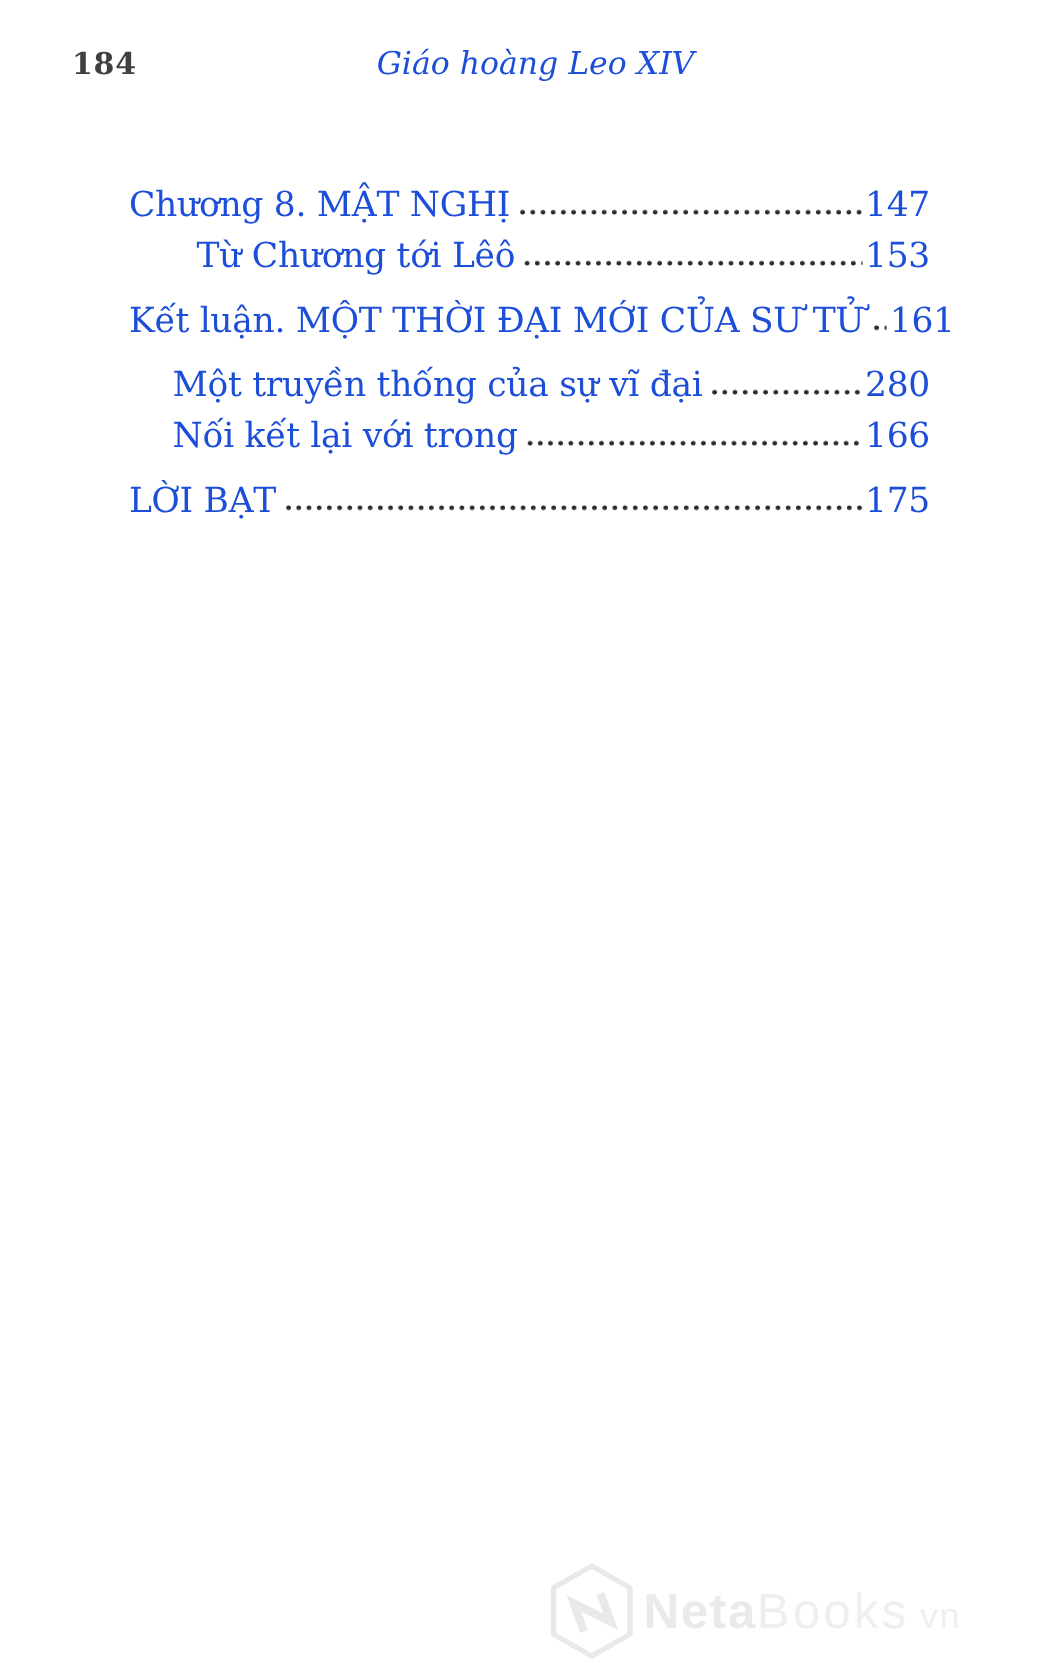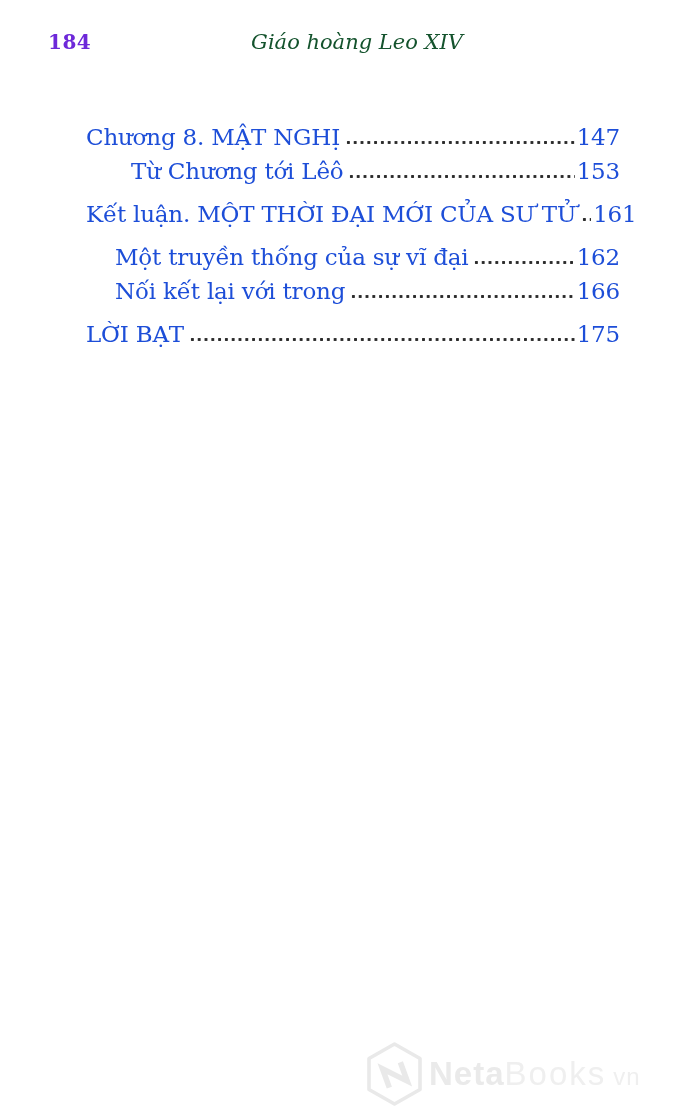--- a/index.html
+++ b/index.html
@@ -9,27 +9,27 @@
     position: relative;
     overflow: hidden;
     font-family: "DejaVu Serif", serif;
   }
   .page { position: absolute; inset: 0; }
 
   
   .folio {
     position: absolute; left: 48px; top: 30px;
     font-size: 20px; font-weight: 700; line-height: 24px;
-    color: #6d28d9; letter-spacing: 0.5px;
+    color: #404040; letter-spacing: 0.5px;
   }
   .running-head {
     position: absolute; top: 30px; left: calc(50% + 7px);
     transform: translateX(-50%);
     font-style: italic; font-size: 21px; line-height: 24px;
-    color: #14532d; white-space: nowrap;
+    color: #1d4ed8; white-space: nowrap;
   }
 
   
   .toc {
     position: absolute; left: 86px; top: 120px; width: 534px;
   }
   .toc-row {
     display: flex; align-items: baseline;
     line-height: 34px; font-size: 23px;
     color: #1d4ed8; letter-spacing: -0.2px;
@@ -83,21 +83,21 @@
         <span class="toc-page">153</span>
       </div>
       <div class="toc-row lvl0 gap">
         <span class="toc-label">Kết luận. MỘT THỜI ĐẠI MỚI CỦA SƯ TỬ</span>
         <span class="leader"></span>
         <span class="toc-page">161</span>
       </div>
       <div class="toc-row lvl1 gap">
         <span class="toc-label">Một truyền thống của sự vĩ đại</span>
         <span class="leader"></span>
-        <span class="toc-page">162</span>
+        <span class="toc-page">280</span>
       </div>
       <div class="toc-row lvl1">
         <span class="toc-label">Nối kết lại với trong</span>
         <span class="leader"></span>
         <span class="toc-page">166</span>
       </div>
       <div class="toc-row lvl0 gap">
         <span class="toc-label">LỜI BẠT</span>
         <span class="leader"></span>
         <span class="toc-page">175</span>

